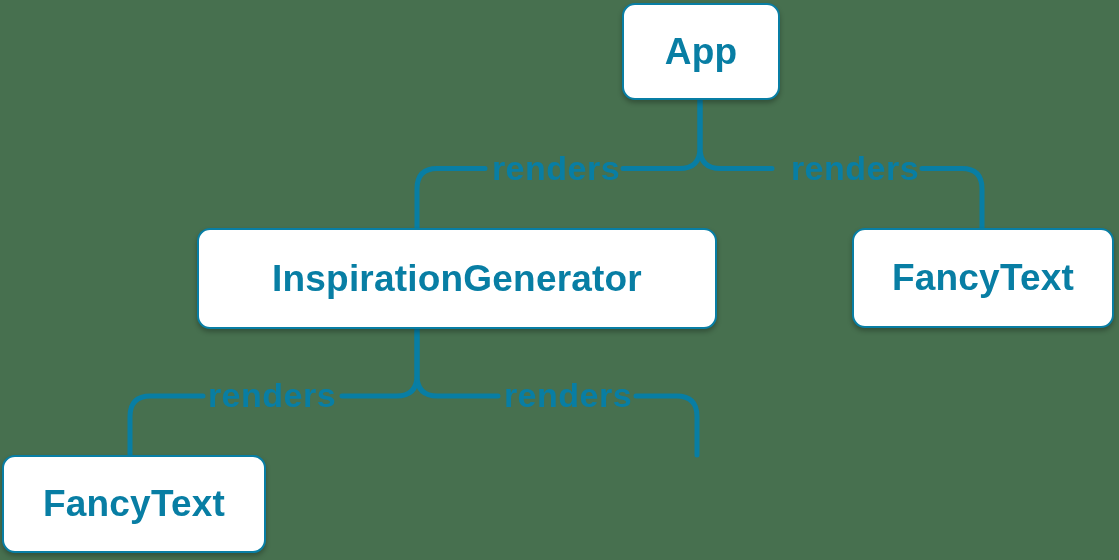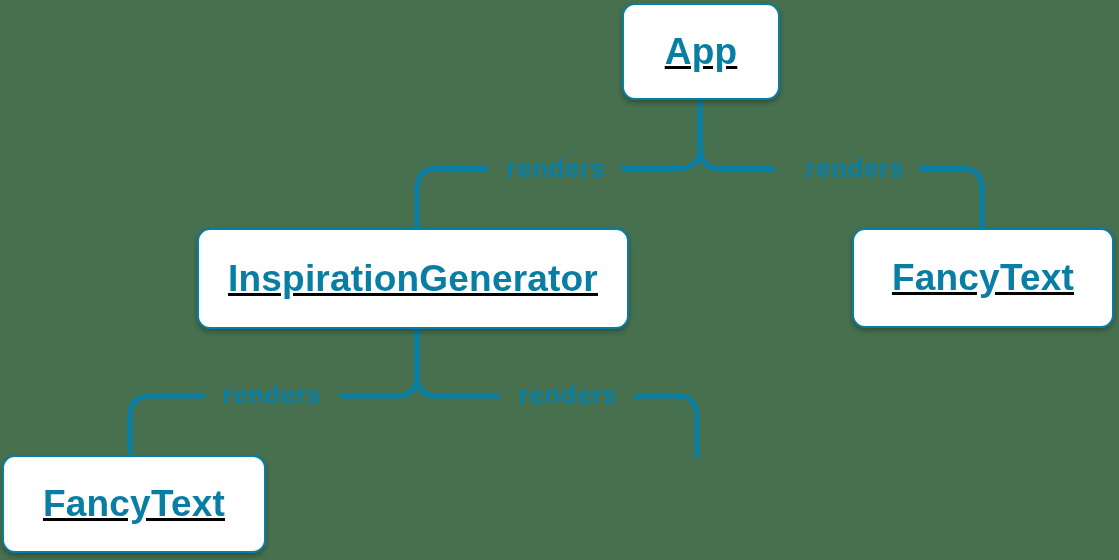--- a/index.html
+++ b/index.html
@@ -31,34 +31,33 @@
   }
   .node {
     position: absolute;
     background: var(--node-fill);
     border: 2.5px solid var(--accent);
     border-radius: 13px;
     display: flex;
     align-items: center;
     justify-content: center;
     box-shadow: 0 3px 5px rgba(0,0,0,0.28);
-    text-decoration: underline;
   }
   .node-label {
     color: var(--accent);
     font-size: 37px;
     font-weight: 600;
     letter-spacing: 0.2px;
     white-space: nowrap;
   }
   .edge-label {
     position: absolute;
     transform: translate(-50%, -50%);
     color: var(--accent);
-    font-size: 26px;
+    font-size: 34px;
     font-weight: 600;
     letter-spacing: 0.5px;
     white-space: nowrap;
   }
 </style>
 </head>
 <body>
 
 <div class="stage">
 
@@ -71,21 +70,21 @@
 
   <div class="edge-label" style="left:556px; top:168px">renders</div>
   <div class="edge-label" style="left:855px; top:168px">renders</div>
   <div class="edge-label" style="left:272px; top:395px">renders</div>
   <div class="edge-label" style="left:568px; top:395px">renders</div>
 
   <div class="node" style="left:622px; top:3px; width:158px; height:97px">
     <span class="node-label">App</span>
   </div>
 
-  <div class="node" style="left:197px; top:228px; width:432px; height:101px">
+  <div class="node" style="left:197px; top:228px; width:520px; height:101px">
     <span class="node-label">InspirationGenerator</span>
   </div>
 
   <div class="node" style="left:852px; top:228px; width:262px; height:100px">
     <span class="node-label">FancyText</span>
   </div>
 
   <div class="node" style="left:2px; top:455px; width:264px; height:98px">
     <span class="node-label">FancyText</span>
   </div>

